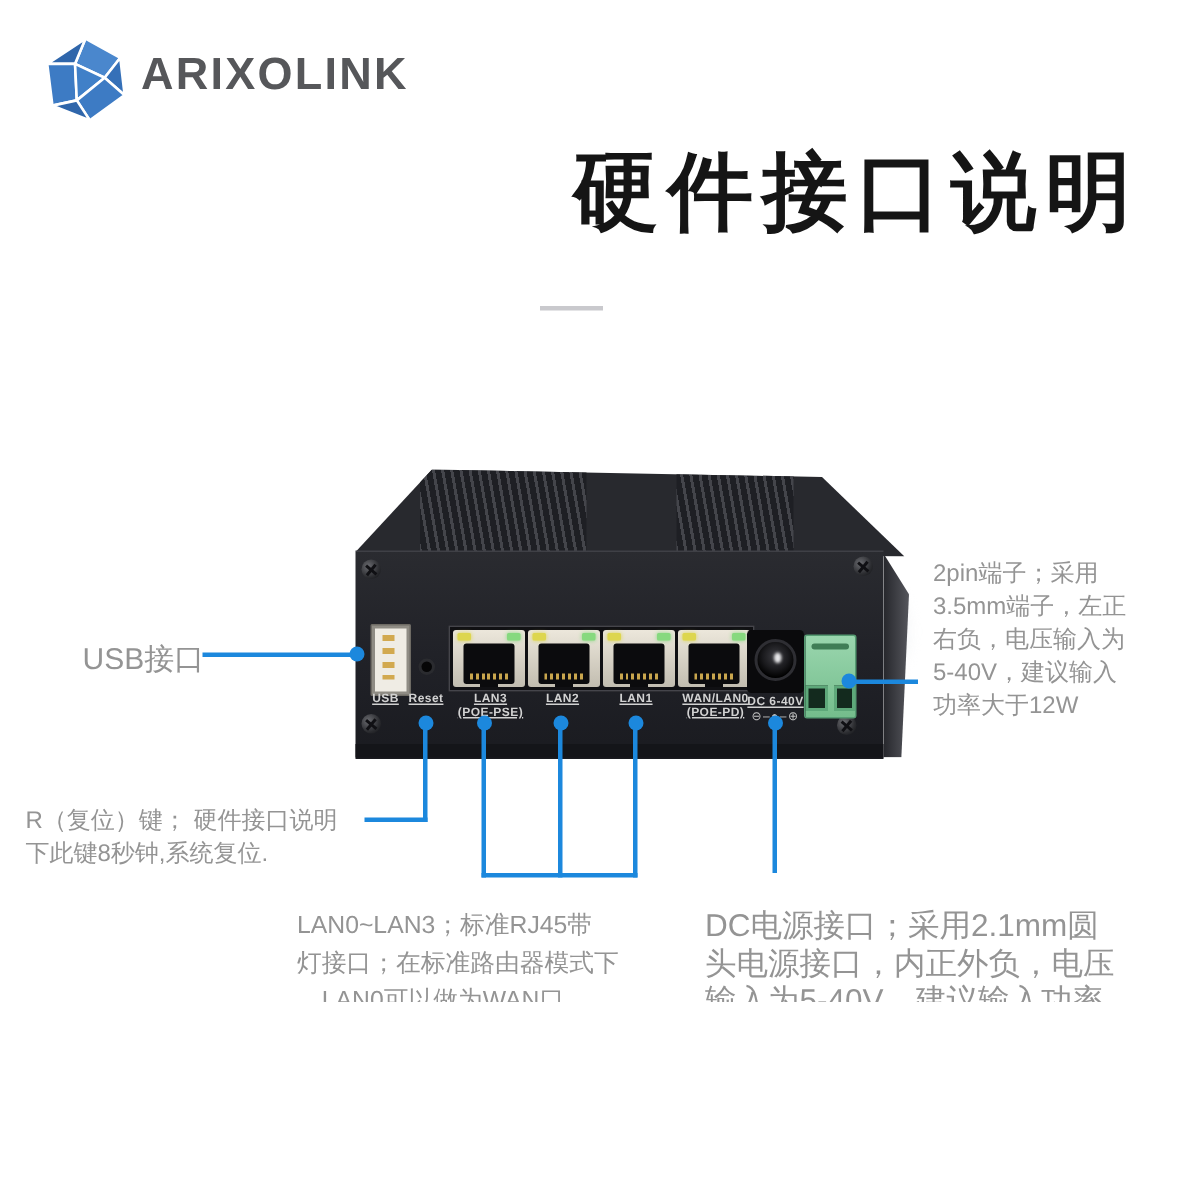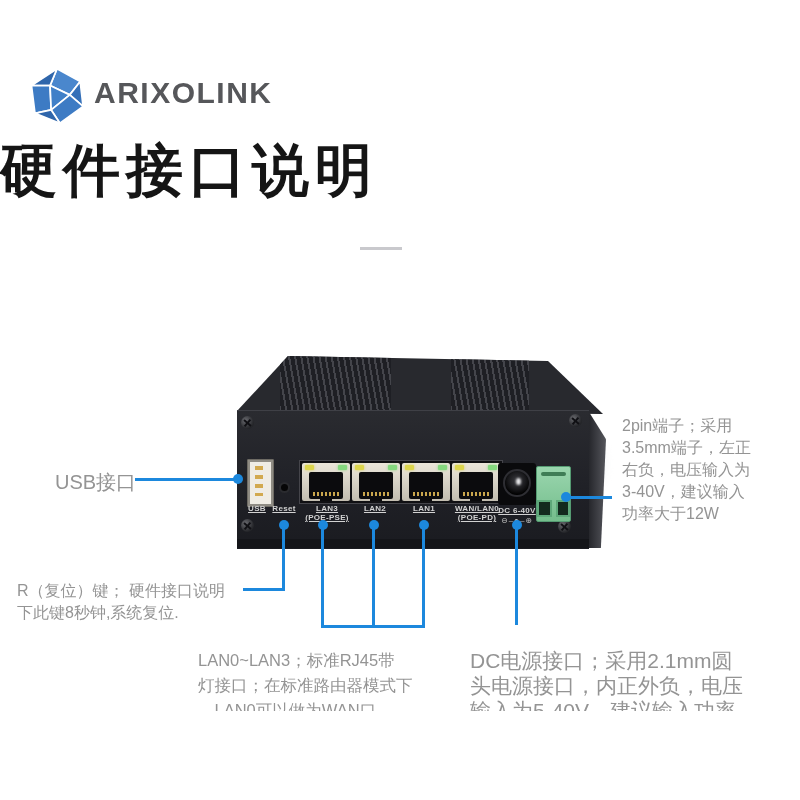--- a/index.html
+++ b/index.html
@@ -1,26 +1,26 @@
 <!DOCTYPE html>
 <html><head>
 <meta charset="utf-8">
 <style>
   html,body{margin:0;padding:0;background:#fff;}
   body{font-family:"Liberation Sans","DejaVu Sans",sans-serif;}
-  .page{position:relative;width:800px;height:668px;background:#ffffff;overflow:hidden;margin-top:43px;}
+  .page{position:relative;width:800px;height:668px;background:#ffffff;overflow:hidden;}
 
   
   .logo-icon{position:absolute;left:28px;top:24px;width:58px;height:58px;}
   .brand{position:absolute;left:94px;top:33px;font-size:30px;font-weight:800;color:#56575a;letter-spacing:1.5px;}
   .badge{position:absolute;left:330px;top:35px;height:38px;line-height:38px;padding:0 15px;
          background:#0f99dd;color:#fff;font-size:23px;font-weight:700;letter-spacing:2px;border-radius:8px;}
   .badge::before{content:'';position:absolute;left:-11px;top:0;width:14px;height:17px;background:#0f99dd;
          clip-path:polygon(0 0,100% 0,100% 100%);}
-  .title{position:absolute;left:0;top:90px;width:760px;text-align:left;font-size:57px;font-weight:900;
+  .title{position:absolute;left:0;top:90px;width:760px;text-align:right;font-size:57px;font-weight:900;
          color:#151515;letter-spacing:6px;}
   .title-divider{position:absolute;left:360px;top:204px;width:42px;height:3px;background:#c9c9cd;}
 
   
   .device{position:absolute;left:235px;top:310px;width:372px;height:200px;}
   .top-face{position:absolute;left:0;top:0;width:372px;height:62px;background:#28292e;
             clip-path:polygon(53px 3px,313px 8px,368px 61px,2px 58px);}
   .fins{position:absolute;top:0;height:100%;background:repeating-linear-gradient(80deg,#44454b 0 2px,#1e1f24 2px 6px);}
   .fins-left{left:12%;width:30%;}
   .fins-right{left:58%;width:21%;}
@@ -202,16 +202,16 @@
 灯接口；在标准路由器模式下
 ，LAN0可以做为WAN口。</div>
   <div class="note note-dc">DC电源接口；采用2.1mm圆
 头电源接口，内正外负，电压
 输入为5-40V，建议输入功率
 大于
 12W</div>
   <div class="note note-pin">2pin端子；采用
 3.5mm端子，左正
 右负，电压输入为
-3-40V，建议输入
+5-40V，建议输入
 功率大于12W</div>
 
 </div>
 
 </body></html>

